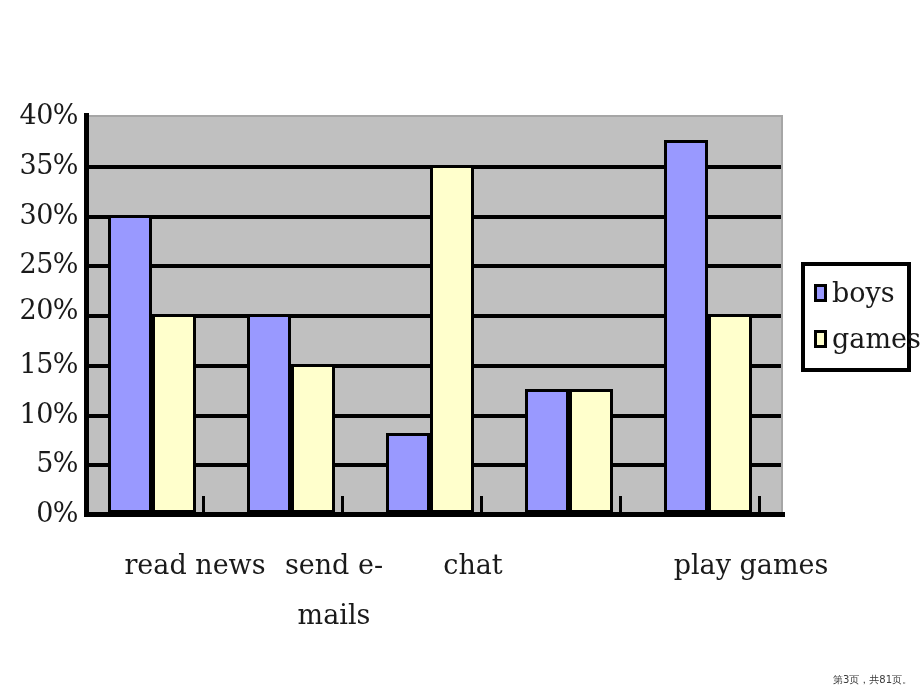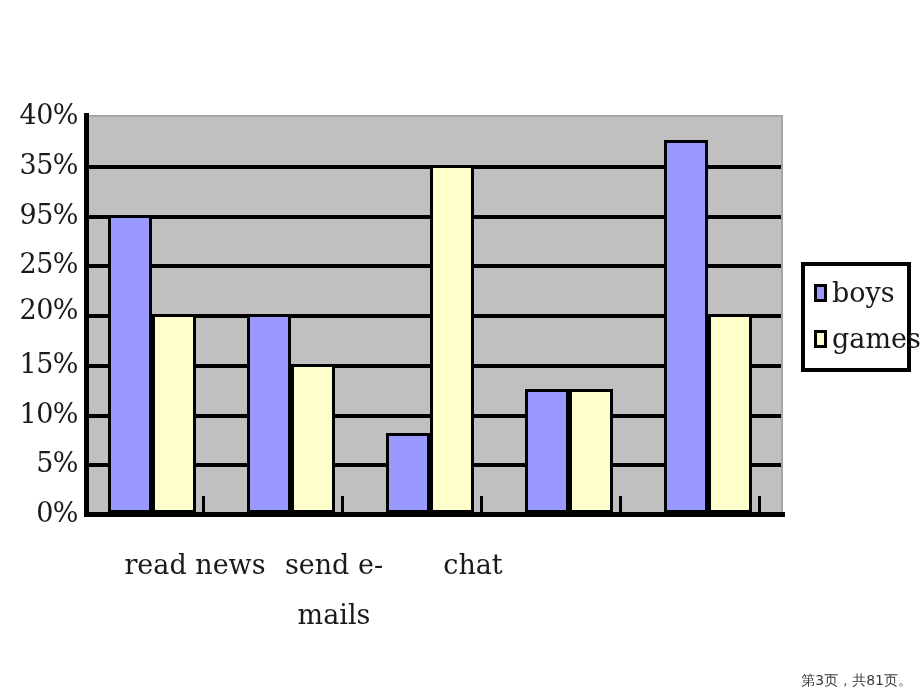--- a/index.html
+++ b/index.html
@@ -180,21 +180,21 @@
     color: #1a1a1a;
     margin-left: 5px;
     white-space: nowrap;
   }
 
   
   #footer-pagenum {
     position: absolute;
     right: 8px;
     bottom: 4px;
-    font-size: 14px;
+    font-size: 10px;
     line-height: 12px;
     color: #3a3a3a;
     font-family: "DejaVu Sans", "Liberation Sans", sans-serif;
     white-space: nowrap;
   }
 </style>
 </head>
 <body>
 
 <div id="chart-figure">
@@ -215,21 +215,21 @@
   <div id="y-axis-spine"></div>
   <div id="x-axis-spine"></div>
 
   <div id="y-axis-labels">
       <div class="y-tick-label" style="top: 499px;">0%</div>
       <div class="y-tick-label" style="top: 449.25px;">5%</div>
       <div class="y-tick-label" style="top: 399.5px;">10%</div>
       <div class="y-tick-label" style="top: 349.75px;">15%</div>
       <div class="y-tick-label" style="top: 296px;">20%</div>
       <div class="y-tick-label" style="top: 250.25px;">25%</div>
-      <div class="y-tick-label" style="top: 200.5px;">95%</div>
+      <div class="y-tick-label" style="top: 200.5px;">30%</div>
       <div class="y-tick-label" style="top: 150.75px;">35%</div>
       <div class="y-tick-label" style="top: 101px;">40%</div>
     </div>
 
   <div id="bars-layer">
       <div class="cat-slot" style="left: 0px; width: 139px;">
         <div class="bar boys" style="left: 20px; width: 44px; height: 298.5px;"></div>
         <div class="bar girls" style="left: 64px; width: 44px; height: 199px;"></div>
         <div class="cat-tick" style="left: 114px;"></div>
       </div>
@@ -253,20 +253,21 @@
         <div class="bar girls" style="left: 64px; width: 44px; height: 199px;"></div>
         <div class="cat-tick" style="left: 114px;"></div>
       </div>
     </div>
 
   <div id="x-axis-labels">
       <div class="x-cat-label" style="left: -56px; width: 240px;">read news</div>
       <div class="x-cat-label" style="left: 222px; width: 240px;">chat</div>
       <div class="x-cat-label" style="left: 83px; width: 240px;">send e-
 mails</div>
+      <div class="x-cat-label" style="left: 500px; width: 240px;">play games</div>
     </div>
 
   <div id="legend">
     <div class="legend-entry" id="legend-entry-boys">
       <span class="legend-swatch boys"></span>
       <span class="legend-label">boys</span>
     </div>
     <div class="legend-entry" id="legend-entry-girls">
       <span class="legend-swatch girls"></span>
       <span class="legend-label">games</span>

